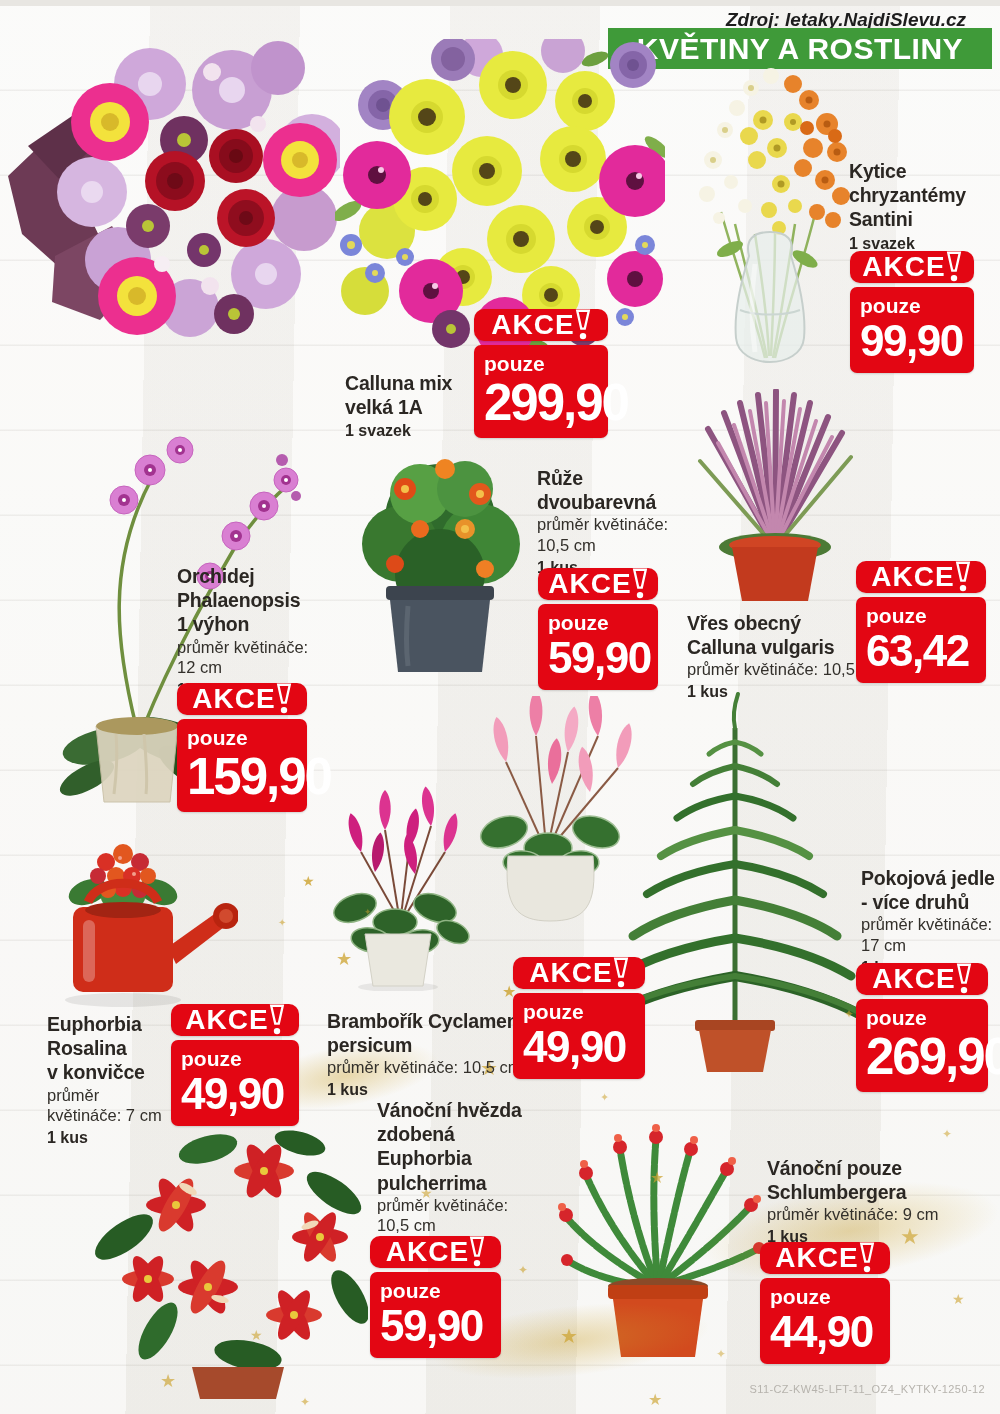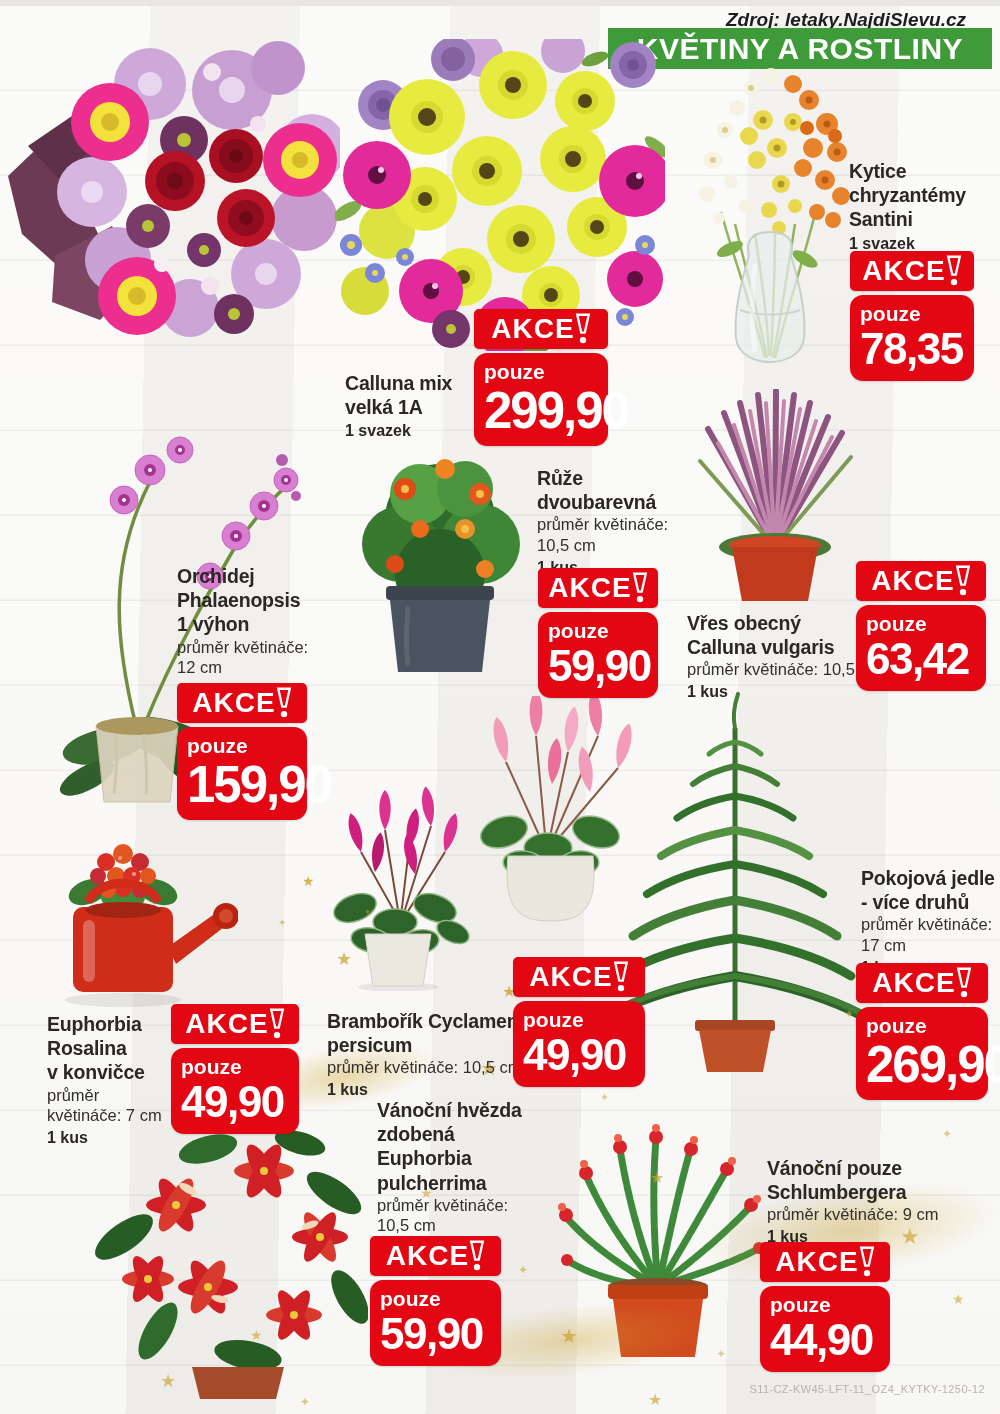--- a/index.html
+++ b/index.html
@@ -13,24 +13,24 @@
       linear-gradient(180deg,#f8f7f5,#f2f1ed);}
   .img{position:absolute}
   .source{position:absolute;top:3px;right:34px;font-style:italic;font-weight:bold;font-size:19px;color:#1d1d1d}
   .banner{position:absolute;left:608px;top:22px;width:384px;height:41px;background:#3f9a39;
     color:#fff;display:flex;align-items:center;justify-content:center;font-weight:bold;font-size:30px;letter-spacing:.5px;white-space:nowrap}
   .ptext{position:absolute;color:#2b2723}
   .nline{display:block;font-weight:bold;font-size:19.5px;line-height:1.24;letter-spacing:-.2px;white-space:nowrap}
   .dline{display:block;font-size:16.5px;line-height:1.26;white-space:nowrap;color:#33302b}
   .uline{display:block;font-weight:bold;font-size:16px;line-height:1.5;white-space:nowrap}
   .badge{position:absolute;display:flex;flex-direction:column;gap:4px}
-  .akce-bar{background:#e30613;border-radius:5px;height:40px;display:flex;align-items:center;justify-content:center;box-shadow:0 1px 2px rgba(0,0,0,.15)}
+  .akce-bar{background:#e30613;border-radius:10px;height:32px;display:flex;align-items:center;justify-content:center;box-shadow:0 1px 2px rgba(0,0,0,.15)}
   .akce-label{color:#fff;font-weight:bold;font-size:28px;letter-spacing:1px}
   .excl{width:16px;height:32px;flex:0 0 auto}
-  .price-box{background:#e30613;border-radius:13px;padding:6px 10px 9px;color:#fff;box-shadow:0 1px 2px rgba(0,0,0,.15)}
+  .price-box{background:#e30613;border-radius:7px;padding:6px 10px 9px;color:#fff;box-shadow:0 1px 2px rgba(0,0,0,.15)}
   .pouze{font-weight:bold;font-size:21px;line-height:1.2}
   .price{font-weight:bold;font-size:44px;line-height:1.04;letter-spacing:-1.5px;white-space:nowrap}
   .price.long{font-size:51px;letter-spacing:-2px}
   .pagenum{position:absolute;left:1004px;top:1348px;font-weight:bold;font-size:19px;color:#55524e}
   .code{position:absolute;right:15px;top:1377px;font-size:11px;color:#b6b3ad;letter-spacing:.4px}
   .star{position:absolute;color:#cda32f;line-height:1}
   .glit{position:absolute;background:radial-gradient(closest-side,rgba(205,163,47,.38),rgba(205,163,47,0))}
 </style>
 </head>
 <body>
@@ -624,21 +624,21 @@
   <div class="badge" style="left:850px;top:245px;width:124px">
     <div class="akce-bar">
       <span class="akce-label">AKCE</span>
       <svg class="excl" viewBox="0 0 17 36">
           <polygon points="2,2 15,2 10.5,22 6.5,22" fill="none" stroke="#fff" stroke-width="2.6"></polygon>
           <circle cx="8.5" cy="30.5" r="3.6" fill="#fff"></circle>
         </svg>
     </div>
     <div class="price-box">
       <div class="pouze">pouze</div>
-      <div class="price">78,35</div>
+      <div class="price">99,90</div>
     </div>
   </div>
 
   <div class="badge" style="left:177px;top:677px;width:130px">
     <div class="akce-bar">
       <span class="akce-label">AKCE</span>
       <svg class="excl" viewBox="0 0 17 36">
           <polygon points="2,2 15,2 10.5,22 6.5,22" fill="none" stroke="#fff" stroke-width="2.6"></polygon>
           <circle cx="8.5" cy="30.5" r="3.6" fill="#fff"></circle>
         </svg>

